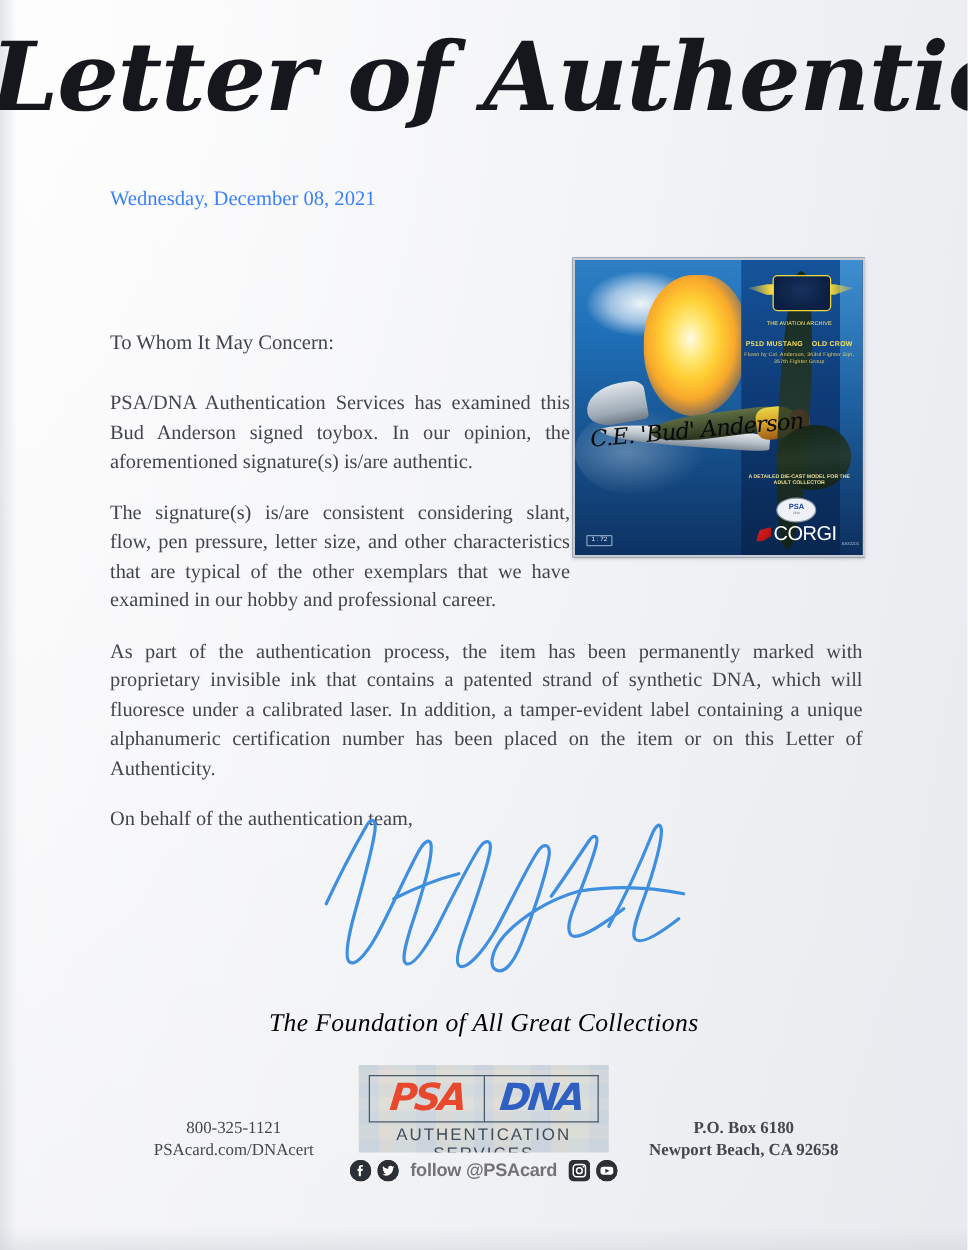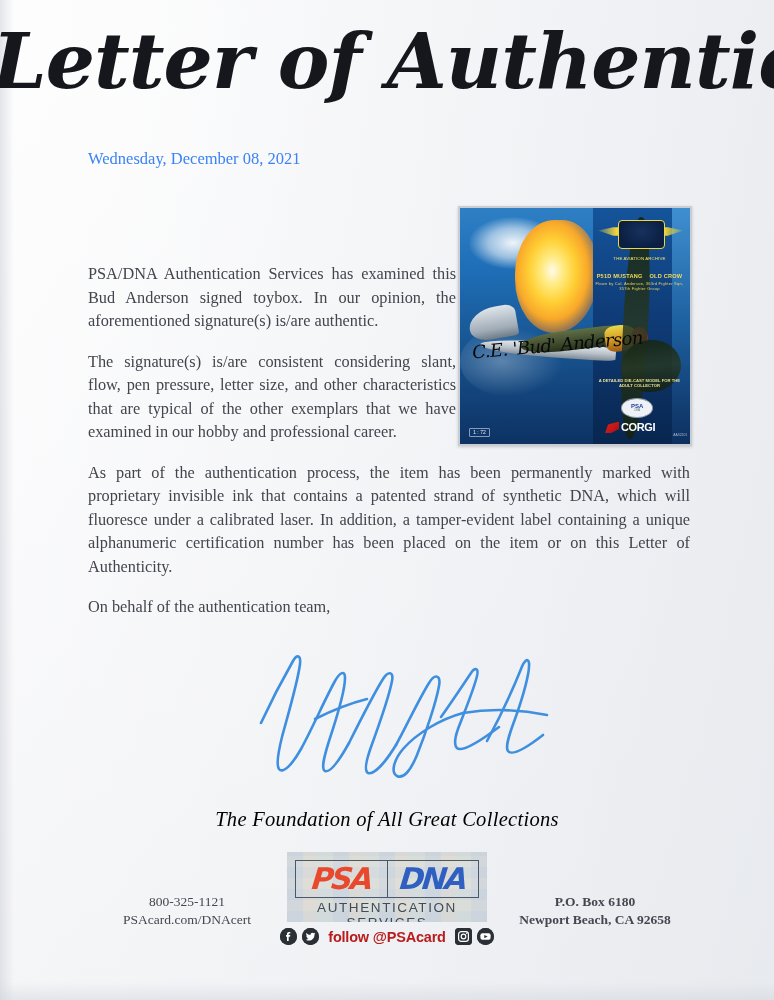--- a/index.html
+++ b/index.html
@@ -253,22 +253,22 @@
     position: absolute; right: 9%; top: 89.5%; width: 28%; height: 7%;
     display: flex; align-items: center; gap: 2px;
   }
   .corgi .mark {
     width: 22%; height: 72%;
     background: linear-gradient(135deg, #e02020 0%, #a81010 100%);
     clip-path: polygon(0% 100%, 22% 24%, 100% 0%, 100% 62%, 36% 100%);
   }
   .corgi .word {
     font-family: "Liberation Sans", sans-serif;
-    font-weight: 700;
-    font-size: 11px;
+    font-weight: 400;
+    font-size: 16px;
     line-height: 11px;
     color: #ffffff;
     letter-spacing: -0.4px;
   }
   .scale-badge {
     position: absolute; left: 4%; bottom: 3%;
     font-family: "Liberation Sans", sans-serif;
     font-size: 5px; color: #e9eef4;
     border: 0.5px solid rgba(230,240,255,0.55);
     padding: 0.5px 3px;
@@ -393,21 +393,21 @@
     font-family: "DejaVu Sans", sans-serif;
     font-size: 11px;
     line-height: 11px;
     font-weight: 700;
   }
   .social .ico.sq { border-radius: 4px; }
   .social .follow-text {
     font-family: "Liberation Sans", sans-serif;
     font-weight: 700;
     font-size: 14.5px;
-    color: #b91c1c;
+    color: #737373;
     margin: 0 4px;
     letter-spacing: -0.2px;
   }
 
   
   .foot-left {
     position: absolute;
     left: 62px;
     top: 893px;
     width: 250px;
@@ -487,20 +487,21 @@
     </div>
 
     <div class="scale-badge">1 : 72</div>
     <div class="sku-badge">AA32201</div>
 
     <div class="box-sig">C.E. 'Bud' Anderson</div>
   </div>
 </div>
 
 <div class="body-col">
+  <p class="salutation">To Whom It May Concern:</p>
   <p class="para p-narrow">PSA/DNA Authentication Services has examined this Bud Anderson signed toybox. In our opinion, the aforementioned signature(s) is/are authentic.</p>
   <p class="para p-narrow gap-top">The signature(s) is/are consistent considering slant, flow, pen pressure, letter size, and other characteristics that are typical of the other exemplars that we have examined in our hobby and professional career.</p>
   <p class="para p-wide gap-top">As part of the authentication process, the item has been permanently marked with proprietary invisible ink that contains a patented strand of synthetic DNA, which will fluoresce under a calibrated laser. In addition, a tamper-evident label containing a unique alphanumeric certification number has been placed on the item or on this Letter of Authenticity.</p>
   <p class="para p-wide nojust gap-top">On behalf of the authentication team,</p>
 </div>
 
 <div class="signature">
   <svg width="300" height="135" viewBox="0 0 300 135" fill="none" aria-hidden="true">
     <g stroke="#3f8fe0" stroke-width="2.6" stroke-linecap="round" stroke-linejoin="round" fill="none">
       <path d="M6 78 C18 52 30 30 38 16 C42 9 46 10 45 19 C43 36 34 66 27 92 C23 108 21 120 24 124 C28 129 37 120 46 104 C58 82 70 54 80 36 C85 27 90 25 90 33 C90 45 82 72 74 96 C69 112 66 124 70 126 C75 128 84 116 94 98"></path>

